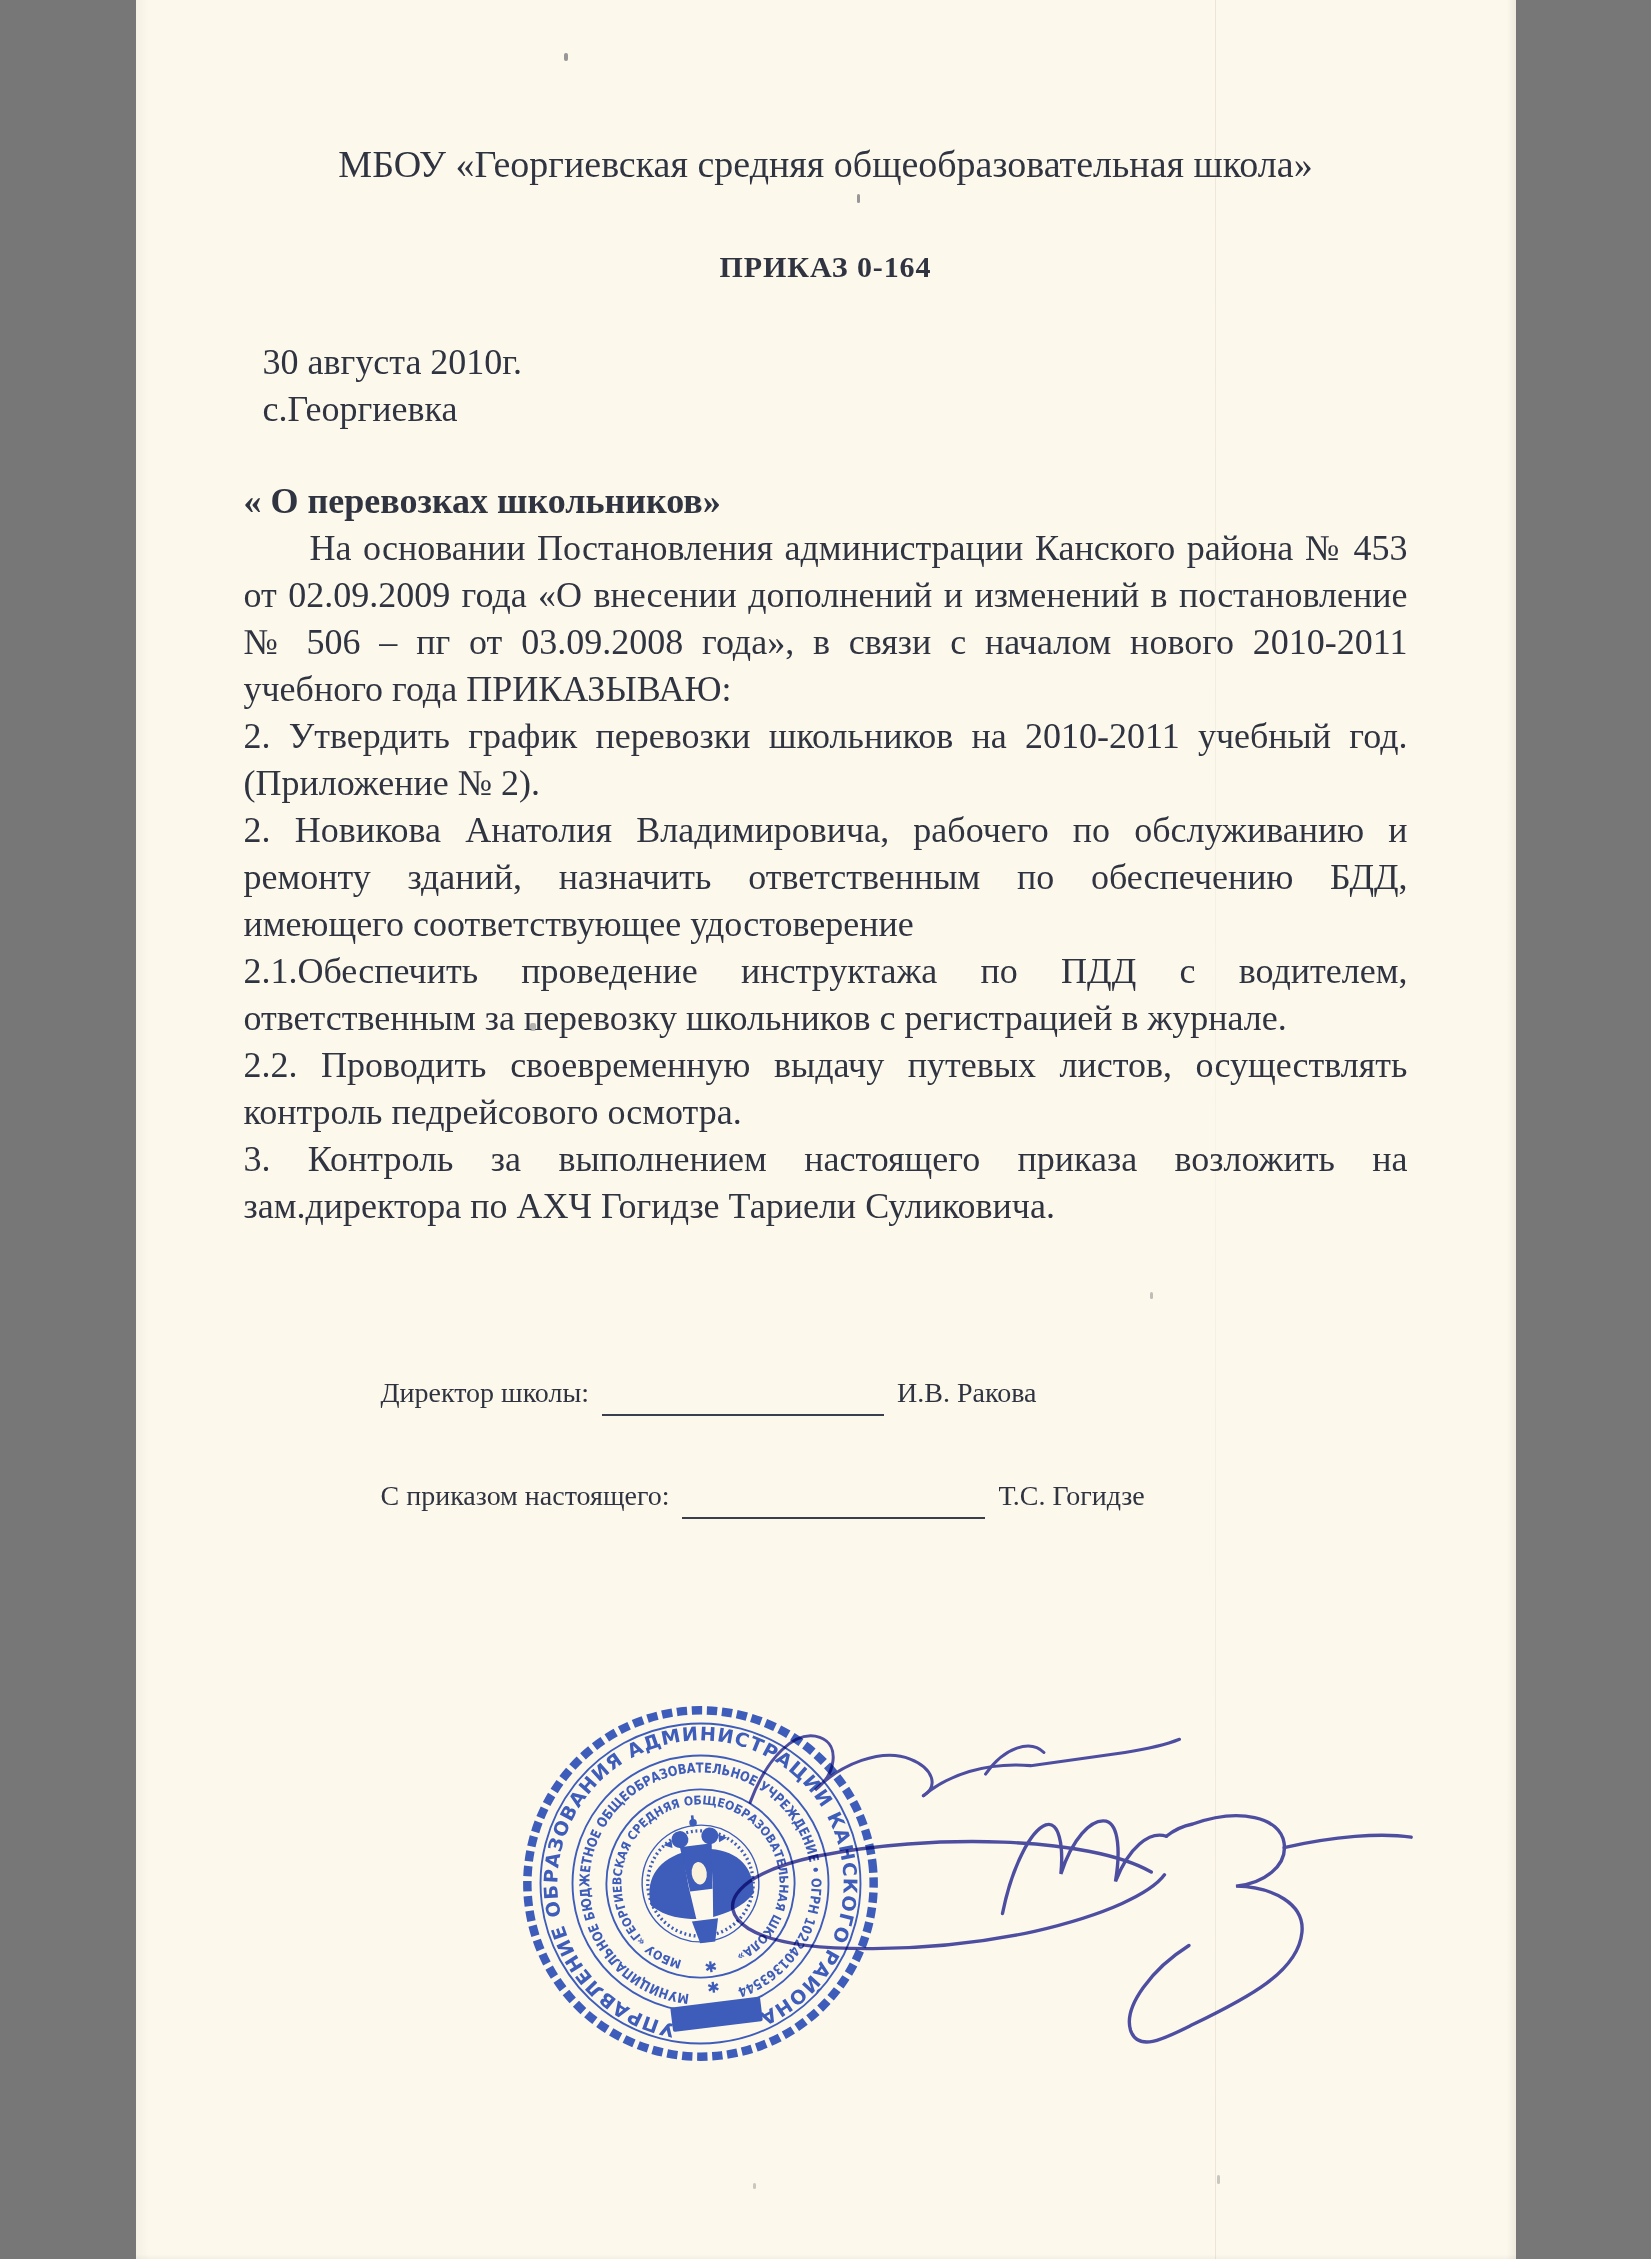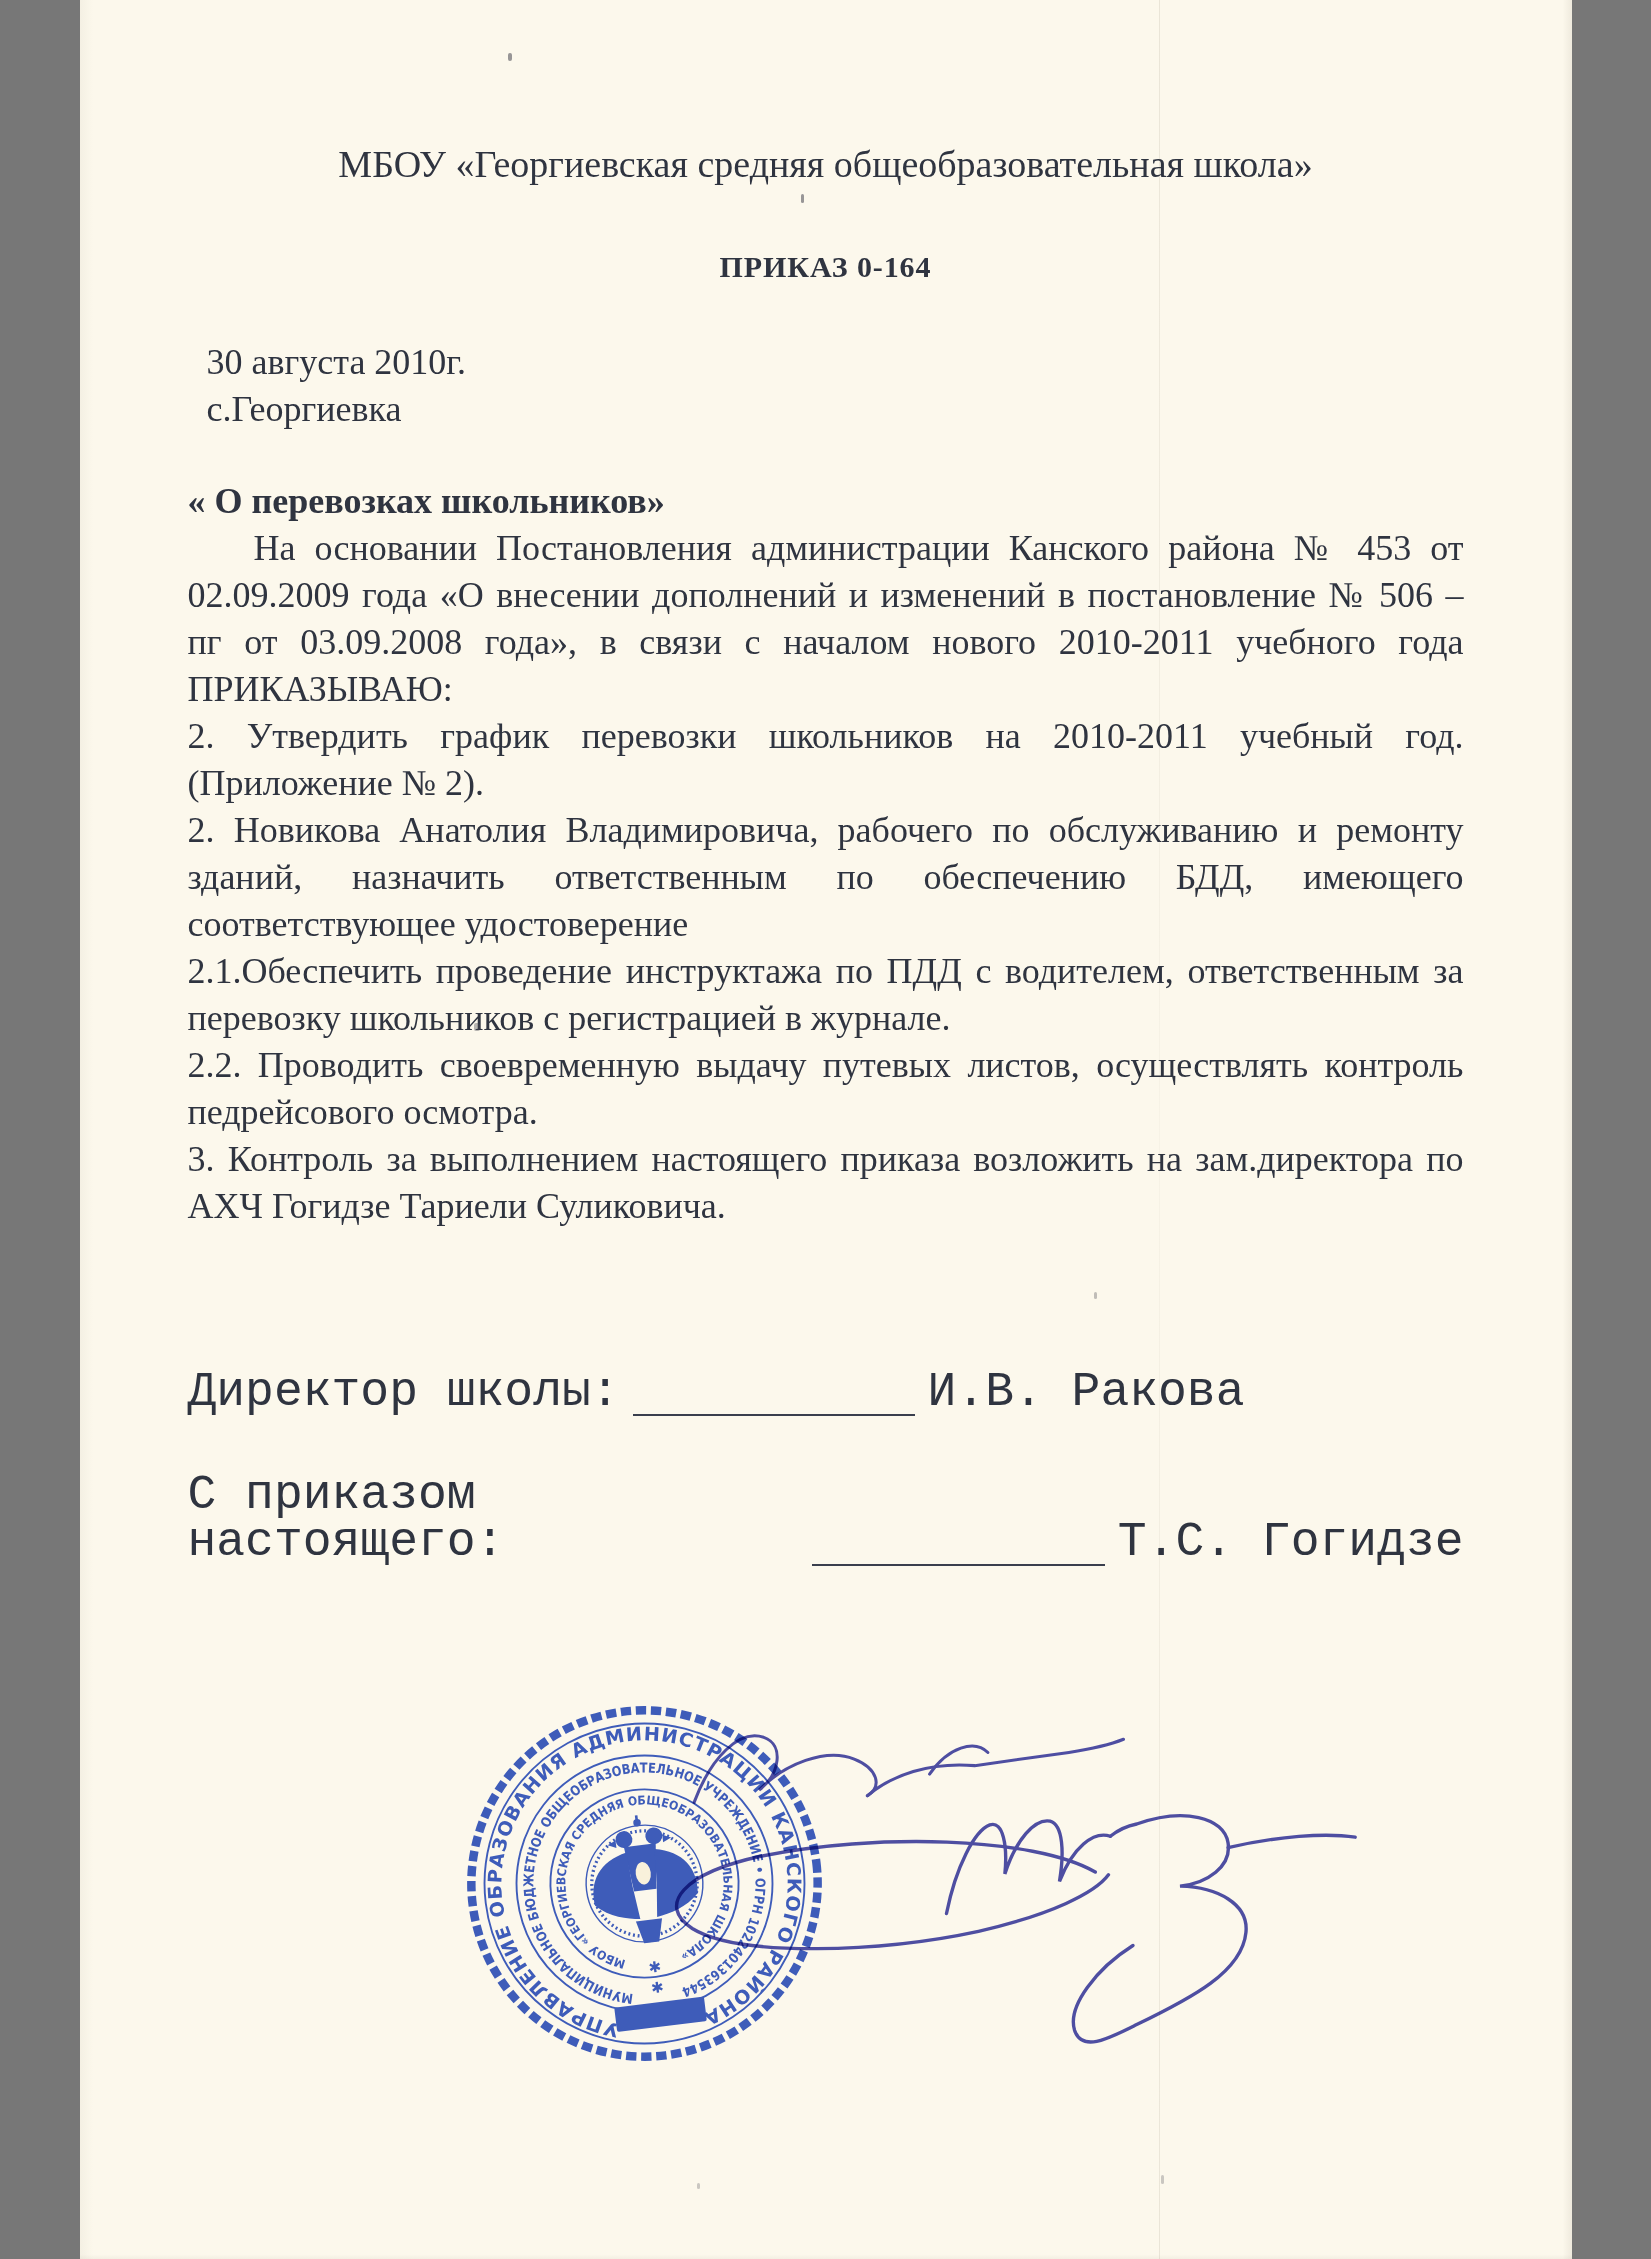--- a/index.html
+++ b/index.html
@@ -1,18 +1,18 @@
 <!DOCTYPE html>
 <html style="font-size:15px"><head>
 <meta charset="utf-8">
 <style>
   html,body{margin:0;padding:0;background:#777;}
   .page{
     position:relative;
-    width:1492px;height:2260px;
+    width:1380px;height:2260px;
     margin:0 auto;
     background:#fcf8ec;
     background-image:
       linear-gradient(90deg, rgba(120,110,90,.06) 0px, rgba(120,110,90,0) 13px),
       linear-gradient(270deg, rgba(120,110,90,.10) 0px, rgba(120,110,90,0) 9.4px),
       linear-gradient(0deg, rgba(120,110,90,.08) 0px, rgba(120,110,90,0) 5.6px);
     font-family:"Liberation Serif","DejaVu Serif",serif;
     color:#2f3440;
     overflow:hidden;
   }
@@ -24,21 +24,21 @@
     font-size:36px;line-height:47px;
   }
   .doc-title{text-align:center;margin:0;font-size:38px;font-weight:normal;}
   .order-no{text-align:center;margin:55px 0 0 0;font-size:30px;font-weight:bold;letter-spacing:0.9px;}
   .date-row{display:flex;justify-content:space-between;margin-top:49px;padding:0 132px 0 19px;flex-direction:column;}
   .subject{font-weight:bold;margin-top:45px;}
   p.par{margin:0;text-align:justify;}
   .preamble{margin-top:45px;text-indent:66px;}
   .gap{margin-top:49px;}
   .gap-lg{margin-top:55px;}
-  .sig-block{margin-top:139px;font-size:48px;font-family:Liberation Mono, monospace;}
+  .sig-block{margin-top:139px;margin-left:137px;font-size:28px;}
   .sig-row{display:flex;align-items:flex-end;margin-top:0;}
   .sig-row + .sig-row{margin-top:56px;}
   .sig-line{display:inline-block;border-bottom:2.8px solid #3a3f4d;height:38px;margin:0 13px;}
   .sig-line.l1{width:282px;}
   .sig-line.l2{width:303px;}
   .sig-name{white-space:nowrap;}
   .stamp-wrap{position:absolute;left:381px;top:1700px;width:367px;height:367px;
     mix-blend-mode:multiply;opacity:.92;}
   .pen-wrap{position:absolute;left:0;top:0;width:1652px;height:2260px;
     mix-blend-mode:multiply;pointer-events:none;}

